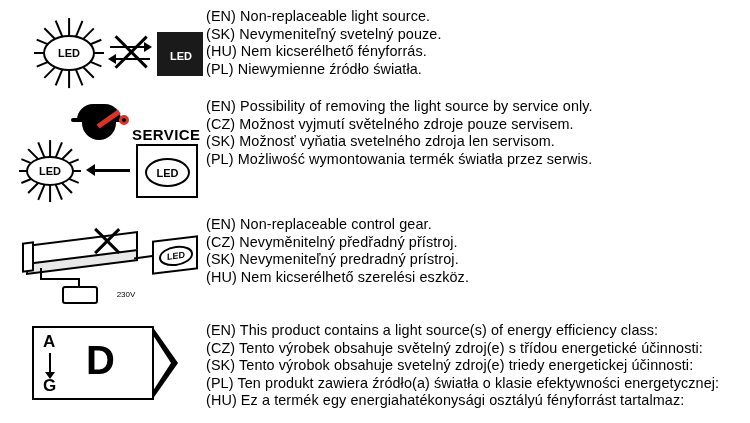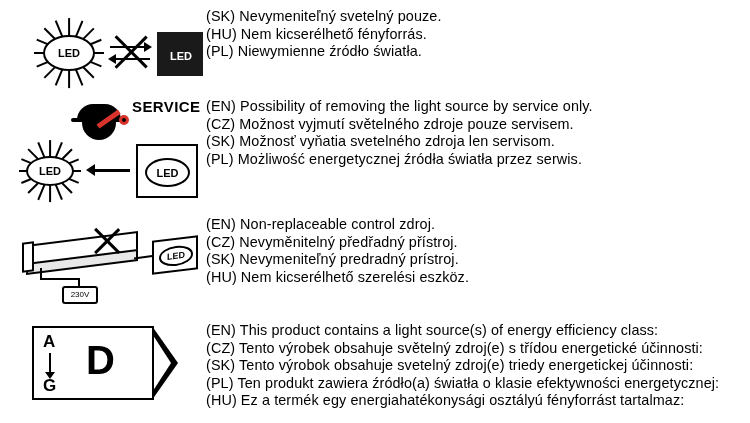--- a/index.html
+++ b/index.html
@@ -108,20 +108,21 @@
   .gear-box {
     position: absolute;
     border: 2.2px solid #000;
     background: #fff;
     box-sizing: border-box;
   }
   .plug-lbl {
     position: absolute;
     font-size: 8px;
     text-align: center;
+    padding-left: 46px;
   }
 
   
   #row4 { left: 14px; top: 322px; width: 736px; }
   #row4 .icons { width: 188px; height: 96px; }
 
   .energy-wrap { position: absolute; left: 18px; top: 4px; }
   .energy-box {
     position: absolute;
     left: 0; top: 0;
@@ -211,41 +212,42 @@
 
         <div class="xmark" style="left:100px; top:22px; width:34px; height:44px;"></div>
       </div>
 
       <div class="sq" style="left:143px; top:24px; width:46px; height:44px; border-color:#1a1a1a; background:#1a1a1a;">
         <div class="led-circle dark" style="left:3px; top:8px; width:38px; height:28px;">LED</div>
       </div>
 
     </div>
     <div class="texts">
+      <div class="line">(EN) Non-replaceable light source.</div>
       <div class="line">(SK) Nevymeniteľný svetelný pouze.</div>
       <div class="line">(HU) Nem kicserélhető fényforrás.</div>
       <div class="line">(PL) Niewymienne źródło światła.</div>
     </div>
   </div>
 
   <div class="row" id="row2">
     <div class="icons">
 
       <div>
 
         <div style="position:absolute; left:63px; top:6px; width:44px; height:16px; background:#000; border-radius:22px 22px 0 0;"></div>
         <div style="position:absolute; left:57px; top:20px; width:56px; height:4px; background:#000; border-radius:2px;"></div>
 
         <div style="position:absolute; left:68px; top:24px; width:34px; height:18px; background:#000; border-radius:0 0 17px 17px;"></div>
 
         <div style="position:absolute; left:84px; top:26px; width:26px; height:5px; background:#d8342b; transform:rotate(-35deg); transform-origin:0 50%;"></div>
         <div style="position:absolute; left:105px; top:17px; width:10px; height:10px; border:3px solid #d8342b; border-radius:50%; box-sizing:border-box;"></div>
       </div>
 
-      <div class="service-word" style="left:118px; top:0;">SERVICE</div>
+      <div class="service-word" style="left:118px; top:28px;">SERVICE</div>
 
       <div>
         <div class="ray" style="left:5px; top:72px; width:62px; transform:rotate(0deg);"></div>
         <div class="ray" style="left:5px; top:72px; width:62px; transform:rotate(45deg);"></div>
         <div class="ray" style="left:5px; top:72px; width:62px; transform:rotate(90deg);"></div>
         <div class="ray" style="left:5px; top:72px; width:62px; transform:rotate(135deg);"></div>
         <div class="ray" style="left:5px; top:72px; width:62px; transform:rotate(22.5deg);"></div>
         <div class="ray" style="left:5px; top:72px; width:62px; transform:rotate(67.5deg);"></div>
         <div class="ray" style="left:5px; top:72px; width:62px; transform:rotate(112.5deg);"></div>
         <div class="ray" style="left:5px; top:72px; width:62px; transform:rotate(157.5deg);"></div>
@@ -259,21 +261,21 @@
 
       <div class="sq" style="left:122px; top:46px; width:62px; height:54px;">
         <div class="led-circle" style="left:7px; top:12px; width:45px; height:29px;">LED</div>
       </div>
 
     </div>
     <div class="texts">
       <div class="line">(EN) Possibility of removing the light source by service only.</div>
       <div class="line">(CZ) Možnost vyjmutí světelného zdroje pouze servisem.</div>
       <div class="line">(SK) Možnosť vyňatia svetelného zdroja len servisom.</div>
-      <div class="line">(PL) Możliwość energetycznej źródła światła przez serwis.</div>
+      <div class="line">(PL) Możliwość wymontowania termék światła przez serwis.</div>
     </div>
   </div>
 
   <div class="row" id="row3">
     <div class="icons">
 
       <div>
         <div class="gear-box" style="left:12px; top:22px; width:112px; height:26px; transform:skewY(-7deg);"></div>
         <div class="gear-box" style="left:12px; top:40px; width:112px; height:12px; transform:skewY(-7deg); background:#e8e8e8;"></div>
 
@@ -293,21 +295,21 @@
       <div>
         <div style="position:absolute; left:26px; top:52px; width:2.2px; height:12px; background:#000;"></div>
         <div style="position:absolute; left:26px; top:62px; width:40px; height:2.2px; background:#000;"></div>
         <div style="position:absolute; left:64px; top:62px; width:2.2px; height:10px; background:#000;"></div>
         <div style="position:absolute; left:48px; top:70px; width:36px; height:18px; border:2.2px solid #000; border-radius:3px; box-sizing:border-box; background:#fff;"></div>
         <div class="plug-lbl" style="left:48px; top:74px; width:36px;">230V</div>
       </div>
 
     </div>
     <div class="texts">
-      <div class="line">(EN) Non-replaceable control zdroj.</div>
+      <div class="line">(EN) Non-replaceable control gear.</div>
       <div class="line">(CZ) Nevyměnitelný předřadný přístroj.</div>
       <div class="line">(SK) Nevymeniteľný predradný prístroj.</div>
       <div class="line">(HU) Nem kicserélhető szerelési eszköz.</div>
     </div>
   </div>
 
   <div class="row" id="row4">
     <div class="icons">
       <div class="energy-wrap">
         <div class="energy-arrow"></div>

